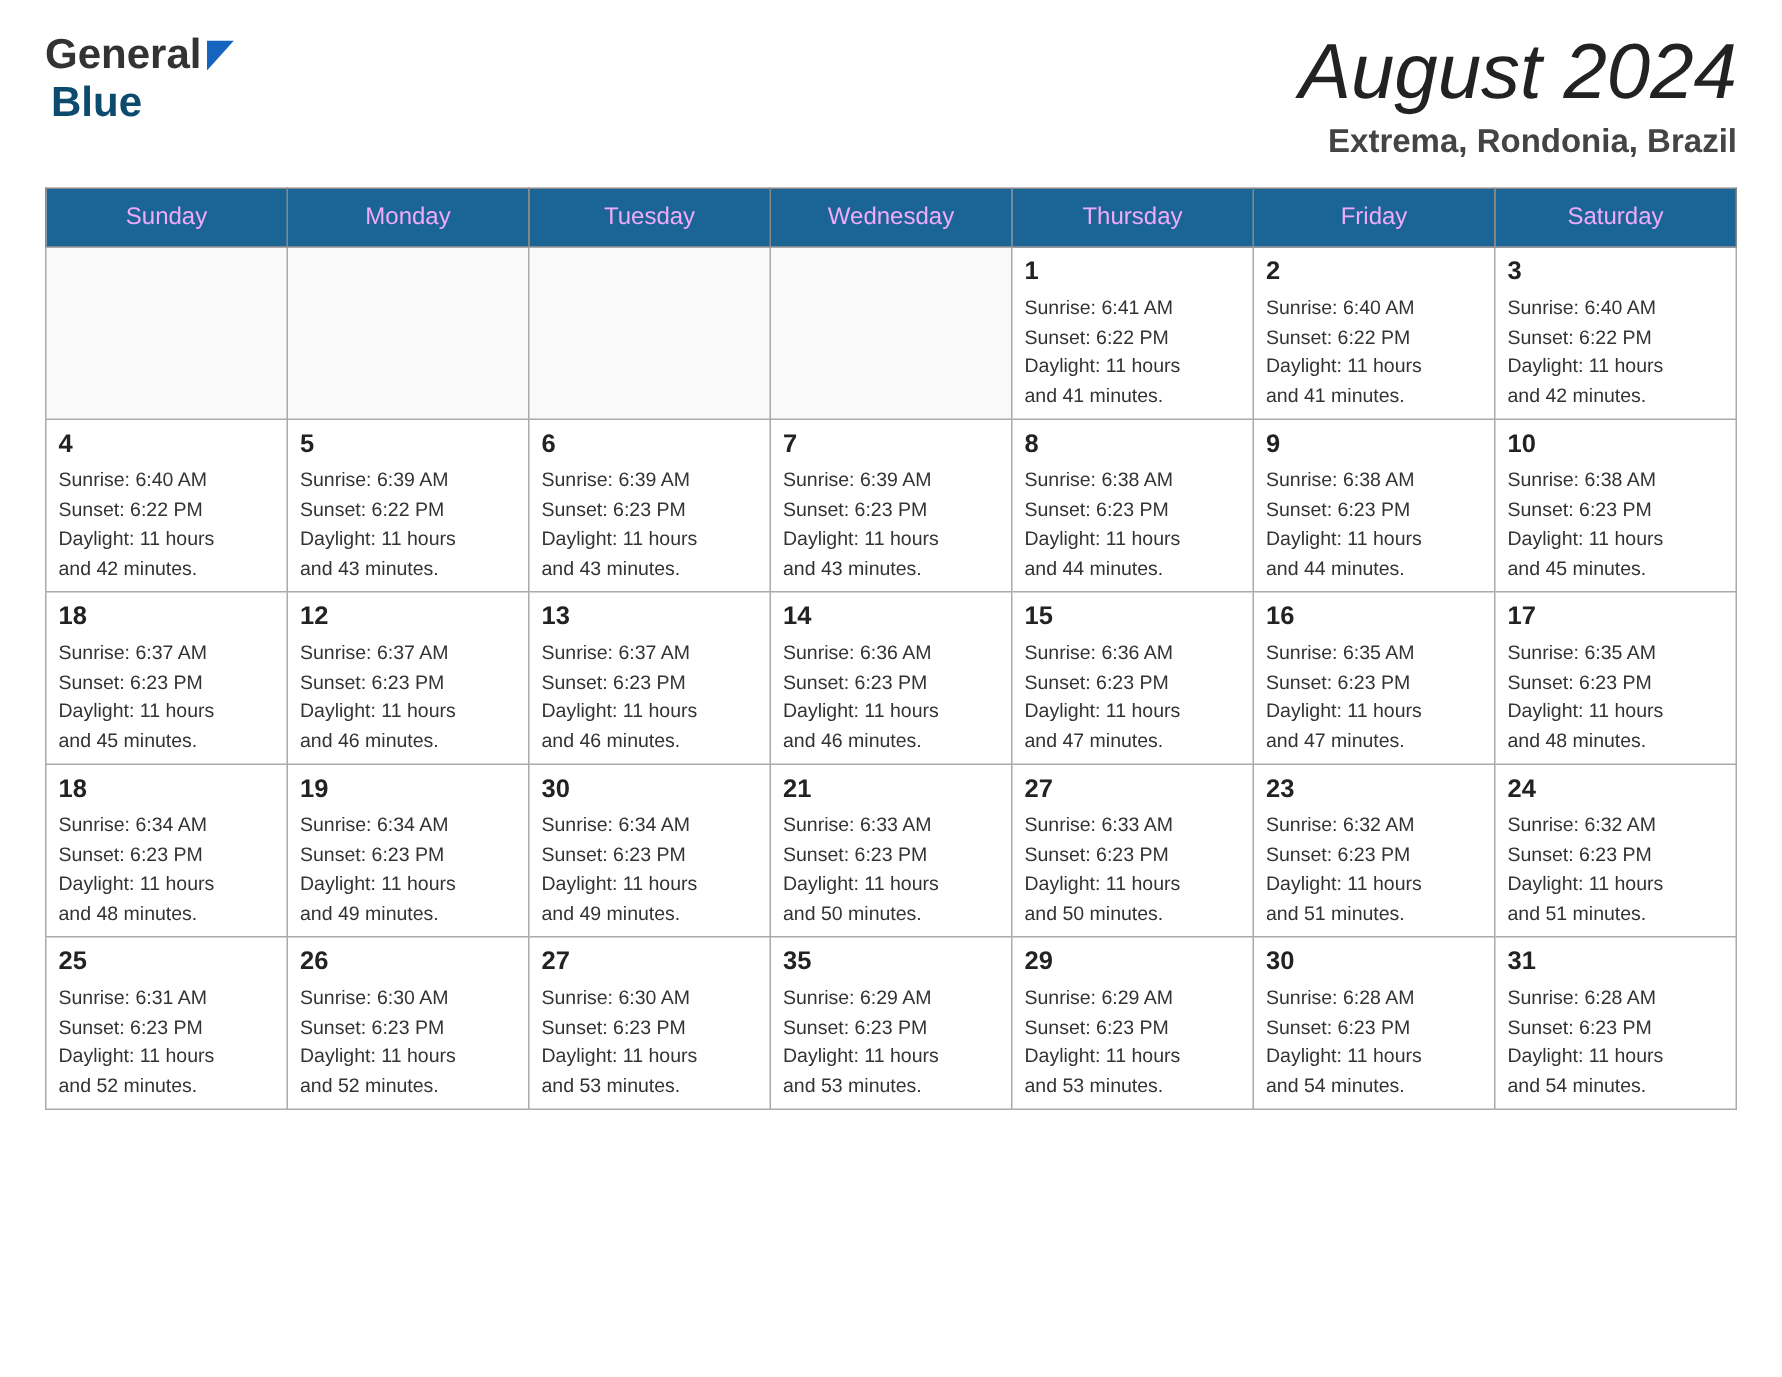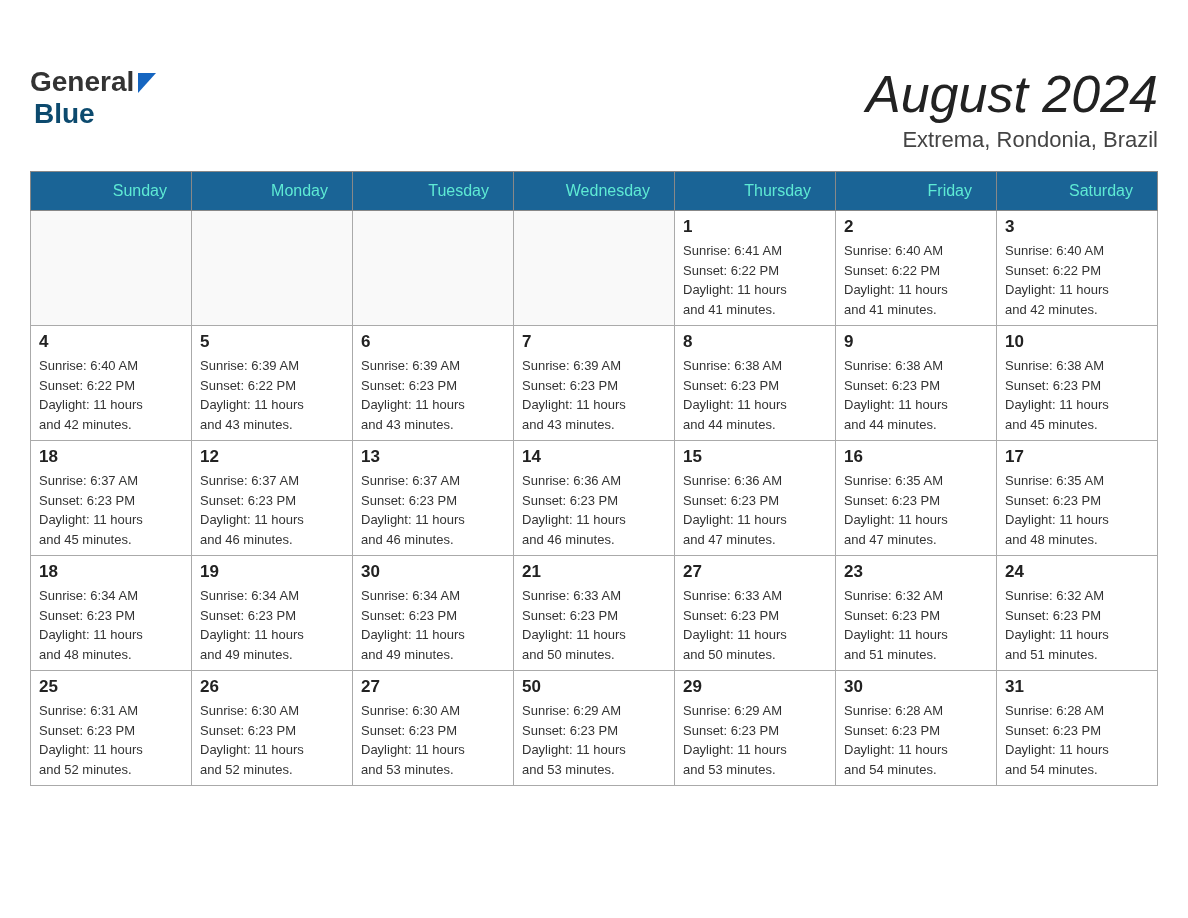--- a/index.html
+++ b/index.html
@@ -11,21 +11,20 @@
       min-height: 918px;
     }
     .page-wrapper {
       padding: 20px 30px;
     }
     .header {
       display: flex;
       justify-content: space-between;
       align-items: flex-start;
       margin-bottom: 18px;
-      margin-top: 46px;
     }
     .logo-text-general {
       font-size: 28px;
       font-weight: bold;
       color: #333;
     }
     .logo-text-blue {
       font-size: 28px;
       font-weight: bold;
       color: #0c4a6e;
@@ -36,35 +35,35 @@
     .title-block h1 {
       font-size: 52px;
       font-weight: 300;
       color: #222;
       line-height: 1.1;
       font-style: italic;
     }
     .title-block .subtitle {
       font-size: 22px;
       color: #444;
-      font-weight: normal;
+      font-weight: bold;
       margin-top: 4px;
     }
     .calendar {
       width: 100%;
       border-collapse: collapse;
       border: 1px solid #888;
     }
     .calendar th {
       background-color: #1a6496;
-      color: #5eead4;
+      color: #f0abfc;
       font-size: 16px;
       font-weight: normal;
       padding: 10px 24px;
-      text-align: right;
+      text-align: center;
       border: 1px solid #888;
     }
     .calendar td {
       vertical-align: top;
       border: 1px solid #aaa;
       padding: 6px 8px;
       width: calc(100% / 7);
       min-height: 100px;
     }
     .cell-content {
@@ -314,21 +313,21 @@
           </div>
           </td>
           <td>
           <div class="cell-content">
             <div class="day-number">27</div>
             <div class="day-info"><span>Sunrise: 6:30 AM</span><br><span>Sunset: 6:23 PM</span><br><span>Daylight: 11 hours</span><br><span>and 53 minutes.</span></div>
           </div>
           </td>
           <td>
           <div class="cell-content">
-            <div class="day-number">50</div>
+            <div class="day-number">35</div>
             <div class="day-info"><span>Sunrise: 6:29 AM</span><br><span>Sunset: 6:23 PM</span><br><span>Daylight: 11 hours</span><br><span>and 53 minutes.</span></div>
           </div>
           </td>
           <td>
           <div class="cell-content">
             <div class="day-number">29</div>
             <div class="day-info"><span>Sunrise: 6:29 AM</span><br><span>Sunset: 6:23 PM</span><br><span>Daylight: 11 hours</span><br><span>and 53 minutes.</span></div>
           </div>
           </td>
           <td>

